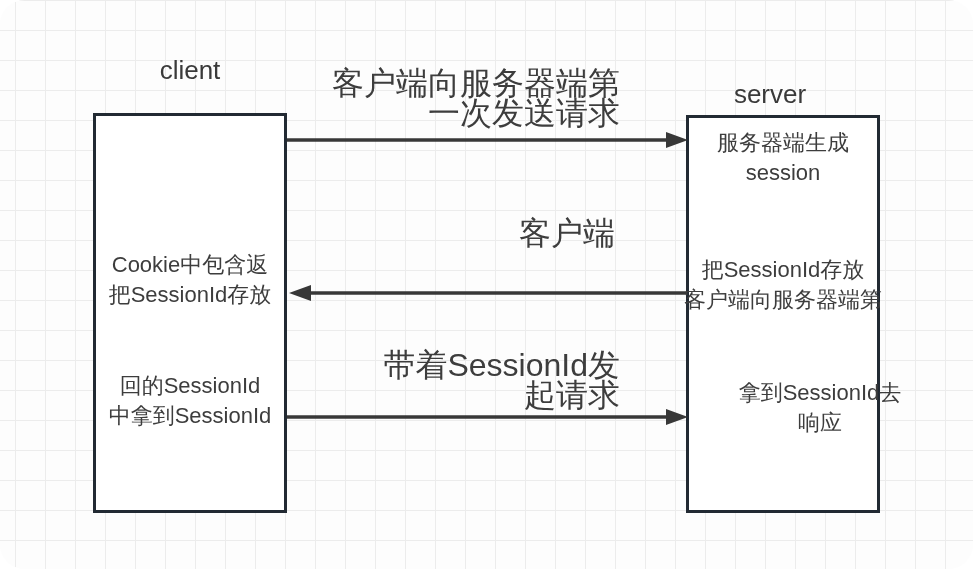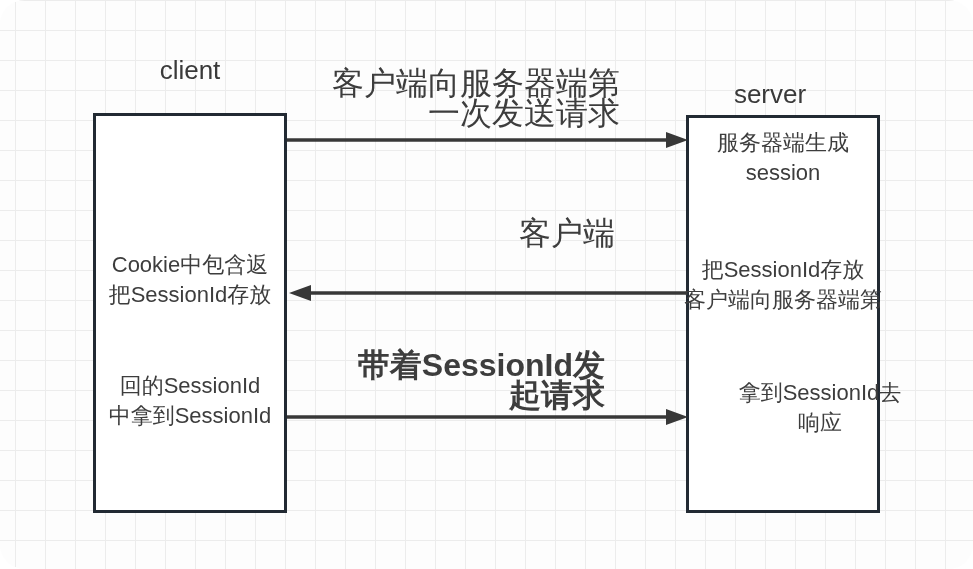--- a/index.html
+++ b/index.html
@@ -70,21 +70,21 @@
   #server-box   { left: 686px; top: 115px; height: 398px; }
 
   #client-note-1 { left: 70px;  top: 250px; }
   #client-note-2 { left: 70px;  top: 371px; }
   #server-note-1 { left: 663px; top: 128px; }
   #server-note-2 { left: 663px; top: 255px; }
   #server-note-3 { left: 700px; top: 378px; }
 
   #msg-label-1 { left: 320px; top: 68px;  }
   #msg-label-2 { left: 315px; top: 218px; }
-  #msg-label-3 { left: 305px; top: 350px; font-weight: bold; }
+  #msg-label-3 { left: 320px; top: 350px; }
 </style>
 </head>
 <body>
 
 <div class="canvas">
 
   <div class="actor-title" id="client-title">client</div>
   <div class="actor-title" id="server-title">server</div>
 
   <div class="actor-box" id="client-box"></div>

